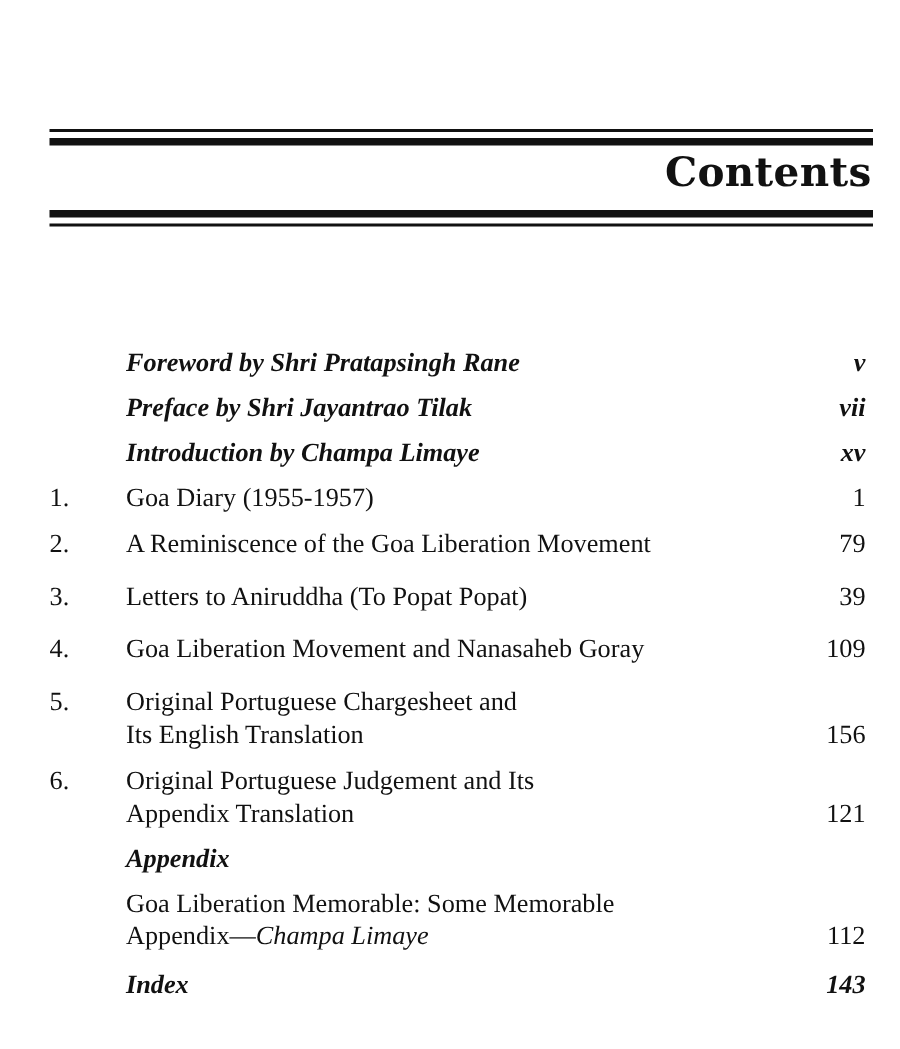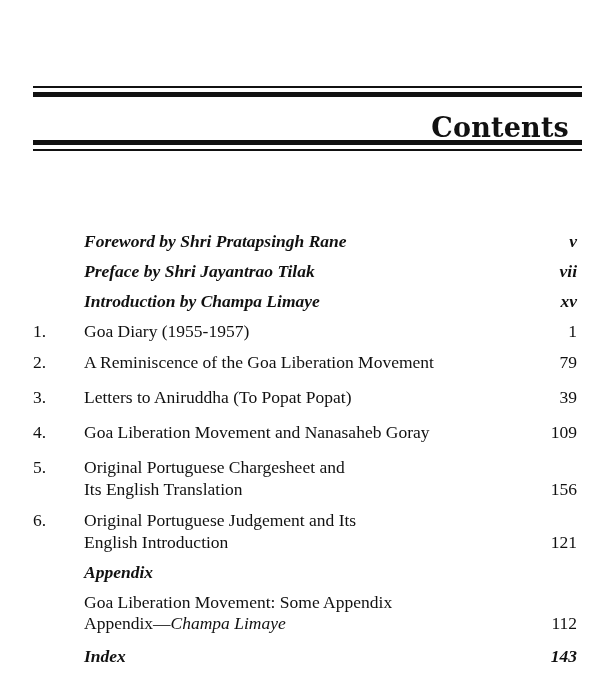--- a/index.html
+++ b/index.html
@@ -18,21 +18,21 @@
   .text { position: absolute; left: 84px; width: 430px; }
   .page { position: absolute; right: 23px; text-align: right; }
   .it { font-style: italic; font-weight: bold; }
   .ital { font-style: italic; }
 </style>
 </head>
 <body>
 
 <div class="rule r-thin1"></div>
 <div class="rule r-thick1"></div>
-<h1 class="title" style="margin:12px;">Contents</h1>
+<h1 class="title" style="margin:0;">Contents</h1>
 <div class="rule r-thick2"></div>
 <div class="rule r-thin2"></div>
 
 <div class="toc">
 
   <div class="entry" style="top:230px;">
     <span class="text it">Foreword by Shri Pratapsingh Rane</span>
     <span class="page it">v</span>
   </div>
   <div class="entry" style="top:260px;">
@@ -70,29 +70,29 @@
   </div>
   <div class="entry" style="top:478px;">
     <span class="text">Its English Translation</span>
     <span class="page">156</span>
   </div>
   <div class="entry" style="top:509px;">
     <span class="num">6.</span>
     <span class="text">Original Portuguese Judgement and Its</span>
   </div>
   <div class="entry" style="top:531px;">
-    <span class="text">English Introduction</span>
+    <span class="text">Appendix Translation</span>
     <span class="page">121</span>
   </div>
 
   <div class="entry" style="top:561px;">
     <span class="text it">Appendix</span>
   </div>
   <div class="entry" style="top:591px;">
-    <span class="text">Goa Liberation Movement: Some Appendix</span>
+    <span class="text">Goa Liberation Memorable: Some Memorable</span>
   </div>
   <div class="entry" style="top:612px;">
     <span class="text"><span>Appendix—</span><span class="ital">Champa Limaye</span></span>
     <span class="page">112</span>
   </div>
 
   <div class="entry" style="top:645px;">
     <span class="text it">Index</span>
     <span class="page it">143</span>
   </div>

